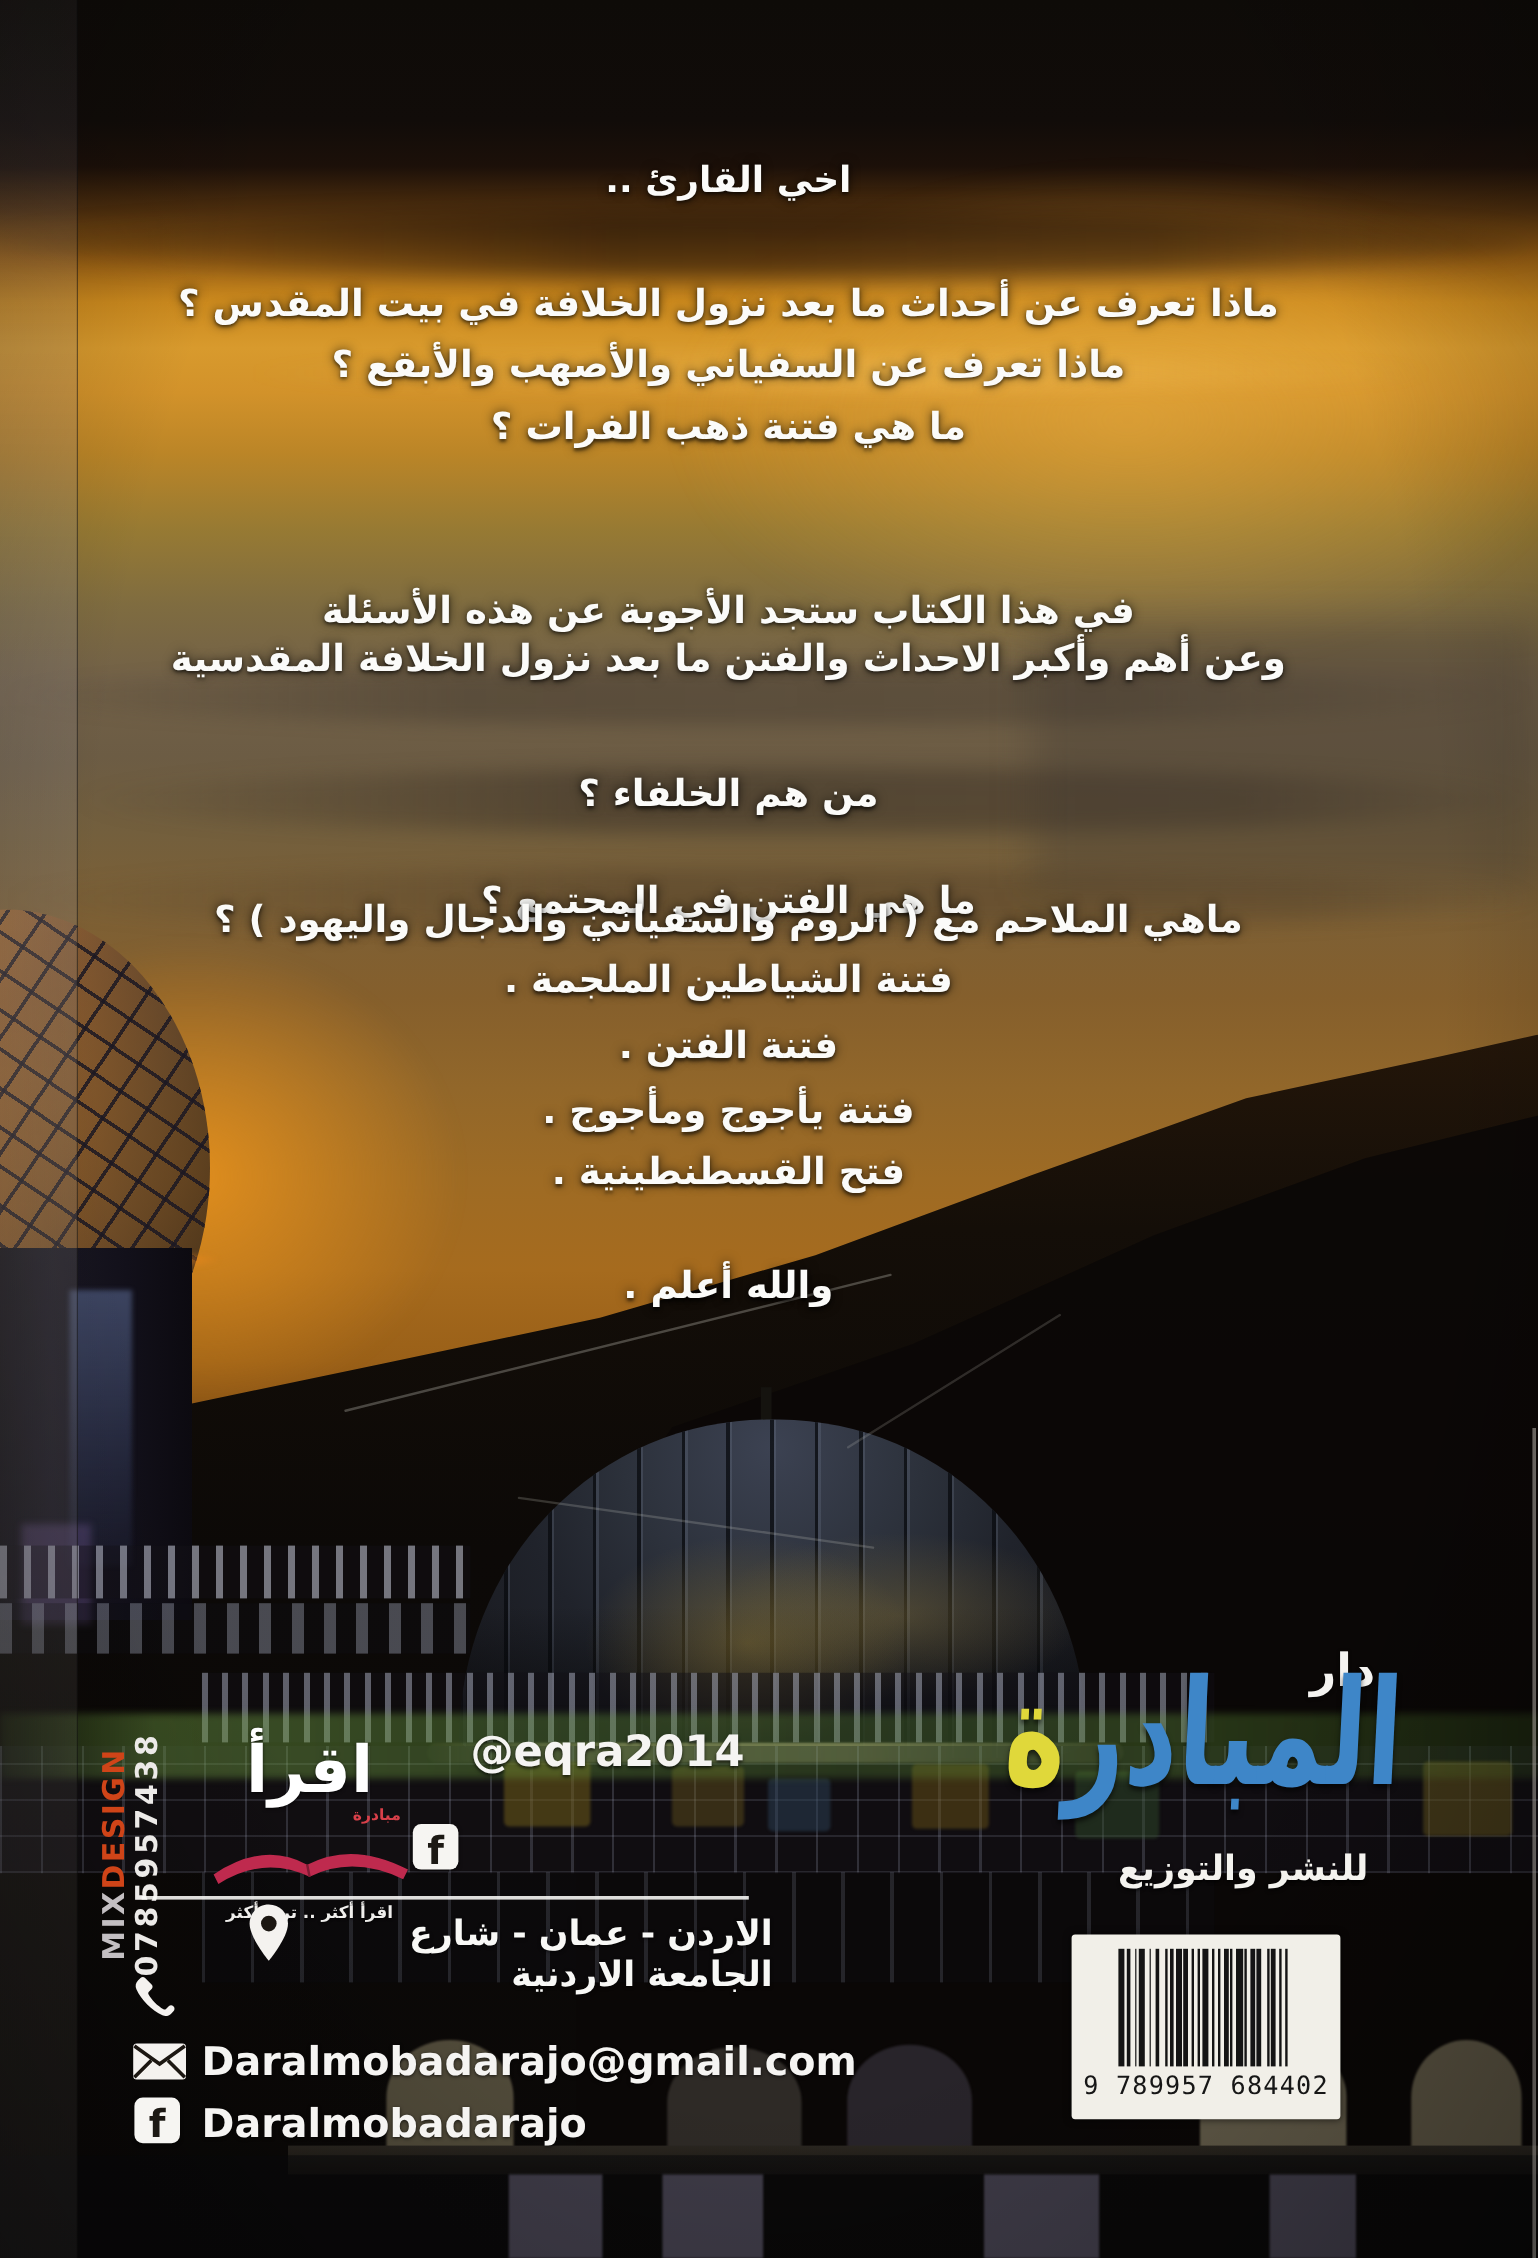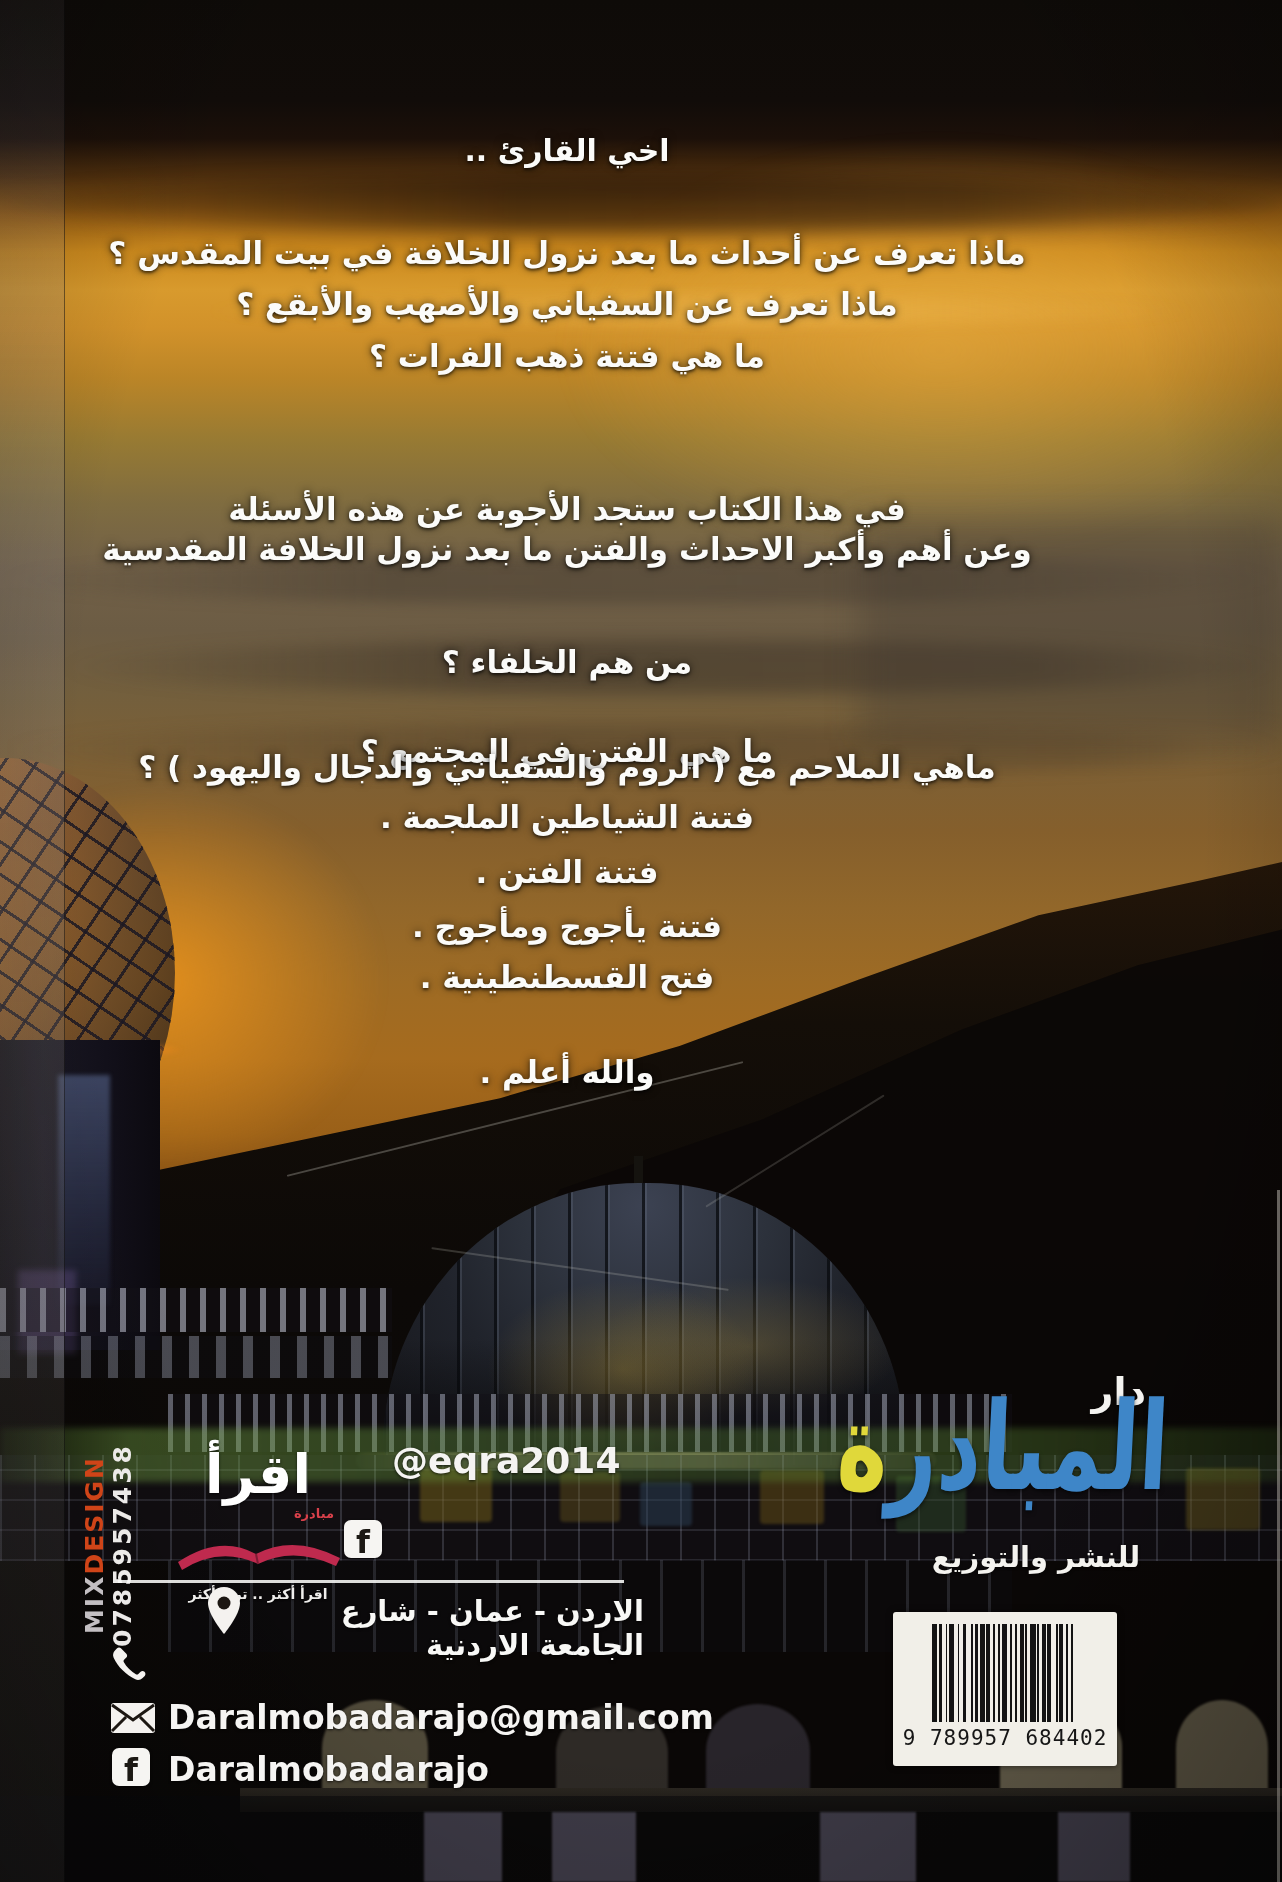--- a/index.html
+++ b/index.html
@@ -106,21 +106,21 @@
   .scratch{background:rgba(225,225,215,.28);border-radius:2px;}
   .sc1{left:280px;top:1118px;width:470px;height:2px;transform:rotate(-14deg);}
   .sc2{left:430px;top:1268px;width:300px;height:2px;transform:rotate(8deg);opacity:.7;}
   .sc3{left:690px;top:1150px;width:210px;height:2px;transform:rotate(-32deg);opacity:.6;}
   .vignette{left:0;top:0;width:1282px;height:1882px;
     background:radial-gradient(ellipse at 50% 42%,transparent 62%,rgba(0,0,0,.32) 100%);}
 
   
   .line{position:absolute;left:0;width:1134px;text-align:center;direction:rtl;color:#fbfbf9;
     font:700 31px "DejaVu Sans",sans-serif;line-height:1.25;
-    text-shadow:0 0 9px rgba(0,0,0,.65),0 2px 3px rgba(0,0,0,.55);}
+    text-shadow:0 0 9px rgba(0,0,0,.65),0 2px 3px rgba(0,0,0,.55);padding-left:40px;}
   .salut{font-size:30px;}
 
   
   .latin{color:#f5f4f2;font-family:"DejaVu Sans",sans-serif;font-weight:700;
     text-shadow:0 1px 3px rgba(0,0,0,.7);}
   .fbicon{width:38px;height:38px;background:#f6f5f2;border-radius:7px;color:#1c1914;
     font:700 32px "DejaVu Sans",sans-serif;text-align:center;line-height:44px;overflow:hidden;
     box-shadow:0 1px 3px rgba(0,0,0,.5);}
   .divider{left:118px;top:1580px;width:506px;height:3px;background:rgba(250,250,248,.88);}
   .addr{left:252px;top:1594px;width:392px;direction:rtl;text-align:right;color:#f8f8f6;

